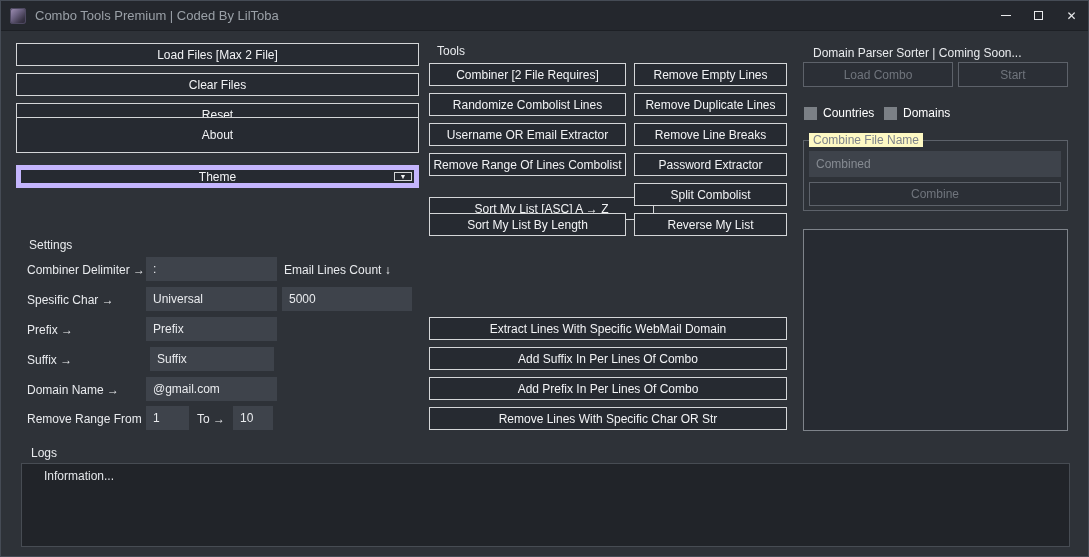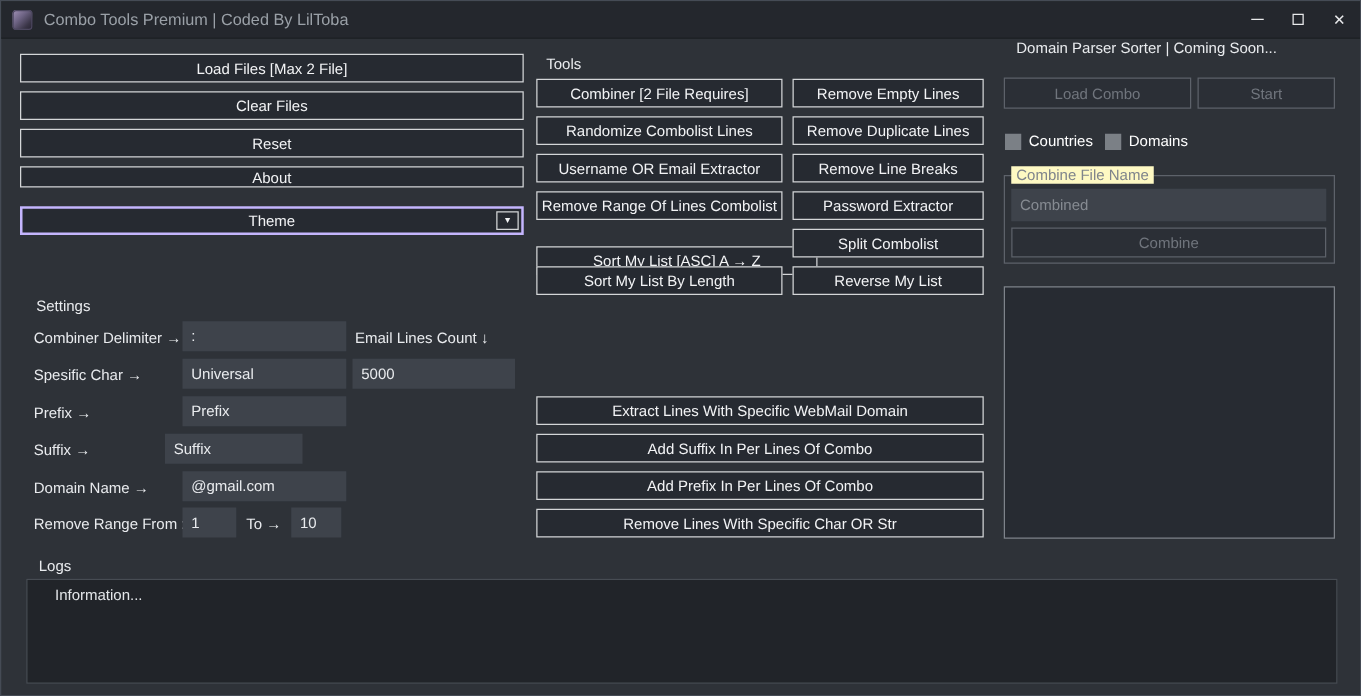--- a/index.html
+++ b/index.html
@@ -22,21 +22,21 @@
   .close-glyph{font-size:12px;line-height:1}
   
   .btn{position:absolute;box-sizing:border-box;background:#262a31;border:1px solid #d4d6d8;color:#f2f3f5;
     font-size:12px;font-family:inherit;display:flex;align-items:center;justify-content:center;
     cursor:pointer;padding:0;white-space:nowrap}
   .btn.disabled{border-color:#5d626a;color:#70757d;background:#2b2f36;cursor:default}
   .lbl{position:absolute;font-size:12px;color:#e9ebee;white-space:nowrap;line-height:14px}
   .input{position:absolute;box-sizing:border-box;background:#3e434b;border:0;color:#e9ebee;
     font-size:12px;font-family:inherit;padding:0 7px;outline:none}
   .input.gray{color:#868b92}
-  .combo{position:absolute;box-sizing:border-box;background:#262a31;border:2px solid #c4b5fd;
+  .combo{position:absolute;box-sizing:border-box;background:#262a31;border:5px solid #c4b5fd;
     display:flex;align-items:center;justify-content:center;cursor:pointer}
   .combo-label{font-size:12px;color:#f2f3f5}
   .combo-arrow{position:absolute;right:2px;top:2px;bottom:2px;width:18px;border:1px solid #d4d6d8;
     display:flex;align-items:center;justify-content:center;font-size:7px;color:#f2f3f5;background:#262a31;box-sizing:border-box}
   .checkbox{position:absolute;display:flex;align-items:center;gap:6px;cursor:default}
   .checkbox .box{width:13px;height:13px;background:#7b8086;flex:0 0 auto}
   .checkbox .cb-label{font-size:12px;color:#ffffff;white-space:nowrap}
   .group-border{position:absolute;border:1px solid #5d626a;box-sizing:border-box}
   .group-title{position:absolute;font-size:12px;color:#7f848b;background:#fef9c3;padding:0 4px;line-height:14px;white-space:nowrap}
   .listbox{position:absolute;background:#272b32;border:1px solid #7e838a;box-sizing:border-box}
@@ -60,42 +60,42 @@
         </div>
       <div class="win-btn">
           <span class="close-glyph">✕</span>
         </div>
     </div>
   </div>
 
   <button class="btn" style="left:15px;top:42px;width:403px;height:23px">Load Files [Max 2 File]</button>
   <button class="btn" style="left:15px;top:72px;width:403px;height:23px">Clear Files</button>
   <button class="btn" style="left:15px;top:102px;width:403px;height:23px">Reset</button>
-  <button class="btn" style="left:15px;top:132px;width:403px;height:17px">About</button>
+  <button class="btn" style="left:15px;top:116px;width:403px;height:36px">About</button>
 
   <div class="combo" style="left:15px;top:164px;width:403px;height:23px">
     <span class="combo-label">Theme</span>
     <span class="combo-arrow">▼</span>
   </div>
 
   <span class="lbl" style="left:28px;top:237px">Settings</span>
 
   <span class="lbl" style="left:26px;top:262px">Combiner Delimiter →</span>
   <input class="input" style="left: 145px; top: 256px; width: 131px; height: 24px;" value=":">
   <span class="lbl" style="left:283px;top:262px">Email Lines Count ↓</span>
 
   <span class="lbl" style="left:26px;top:292px">Spesific Char →</span>
   <input class="input" style="left: 145px; top: 286px; width: 131px; height: 24px;" value="Universal">
   <input class="input" style="left: 281px; top: 286px; width: 130px; height: 24px;" value="5000">
 
   <span class="lbl" style="left:26px;top:322px">Prefix →</span>
   <input class="input" style="left: 145px; top: 316px; width: 131px; height: 24px;" value="Prefix">
 
   <span class="lbl" style="left:26px;top:352px">Suffix →</span>
-  <input class="input" style="left: 131px; top: 346px; width: 110px; height: 24px;" value="Suffix">
+  <input class="input" style="left: 149px; top: 346px; width: 124px; height: 24px;" value="Suffix">
 
   <span class="lbl" style="left:26px;top:382px">Domain Name →</span>
   <input class="input" style="left: 145px; top: 376px; width: 131px; height: 24px;" value="@gmail.com">
 
   <span class="lbl" style="left:26px;top:411px">Remove Range From :</span>
   <input class="input" style="left: 145px; top: 405px; width: 43px; height: 24px;" value="1">
   <span class="lbl" style="left:196px;top:411px">To →</span>
   <input class="input" style="left: 232px; top: 405px; width: 40px; height: 24px;" value="10">
 
   <span class="lbl" style="left:436px;top:43px">Tools</span>
@@ -112,21 +112,21 @@
   <button class="btn" style="left:633px;top:122px;width:153px;height:23px">Remove Line Breaks</button>
   <button class="btn" style="left:633px;top:152px;width:153px;height:23px">Password Extractor</button>
   <button class="btn" style="left:633px;top:182px;width:153px;height:23px">Split Combolist</button>
   <button class="btn" style="left:633px;top:212px;width:153px;height:23px">Reverse My List</button>
 
   <button class="btn" style="left:428px;top:316px;width:358px;height:23px">Extract Lines With Specific WebMail Domain</button>
   <button class="btn" style="left:428px;top:346px;width:358px;height:23px">Add Suffix In Per Lines Of Combo</button>
   <button class="btn" style="left:428px;top:376px;width:358px;height:23px">Add Prefix In Per Lines Of Combo</button>
   <button class="btn" style="left:428px;top:406px;width:358px;height:23px">Remove Lines With Specific Char OR Str</button>
 
-  <span class="lbl" style="left:812px;top:30px">Domain Parser Sorter | Coming Soon...</span>
+  <span class="lbl" style="left:812px;top:45px">Domain Parser Sorter | Coming Soon...</span>
 
   <button class="btn disabled" style="left:802px;top:61px;width:150px;height:25px">Load Combo</button>
   <button class="btn disabled" style="left:957px;top:61px;width:110px;height:25px">Start</button>
 
   <div class="checkbox" style="left:803px;top:105px">
     <span class="box"></span>
     <span class="cb-label">Countries</span>
   </div>
   <div class="checkbox" style="left:883px;top:105px">
     <span class="box"></span>

